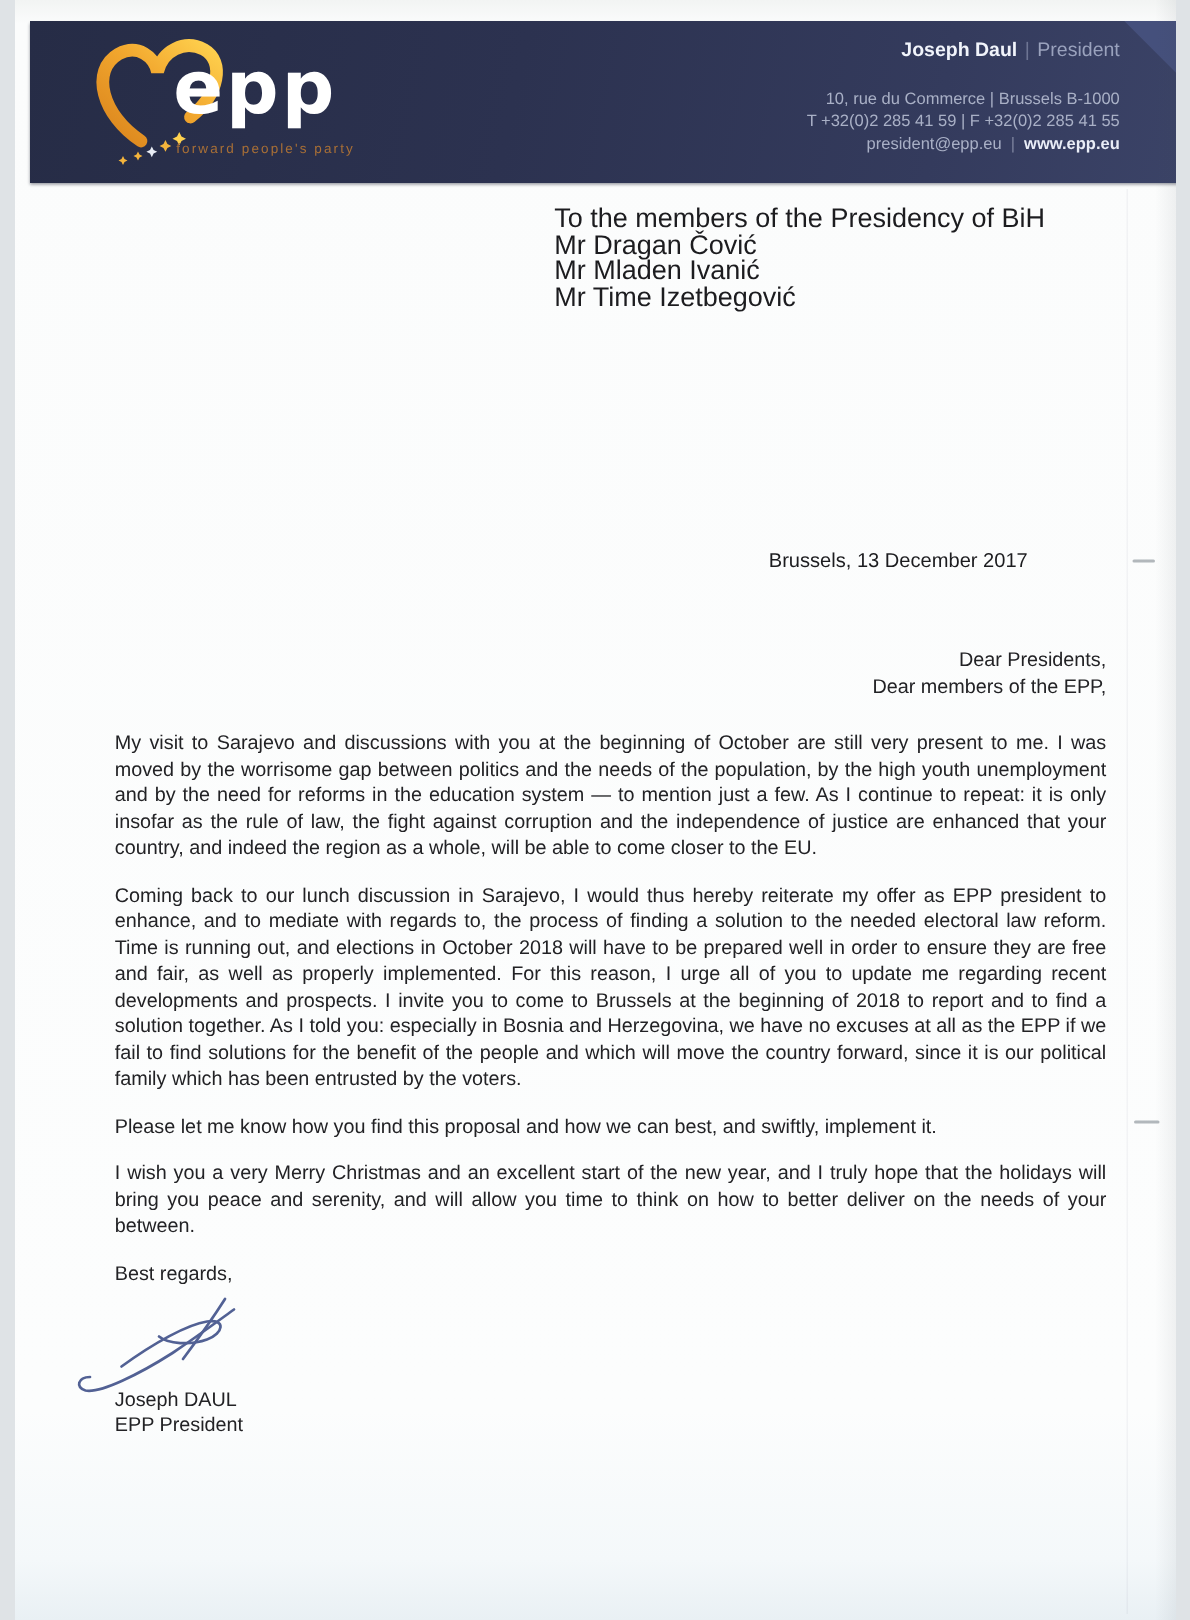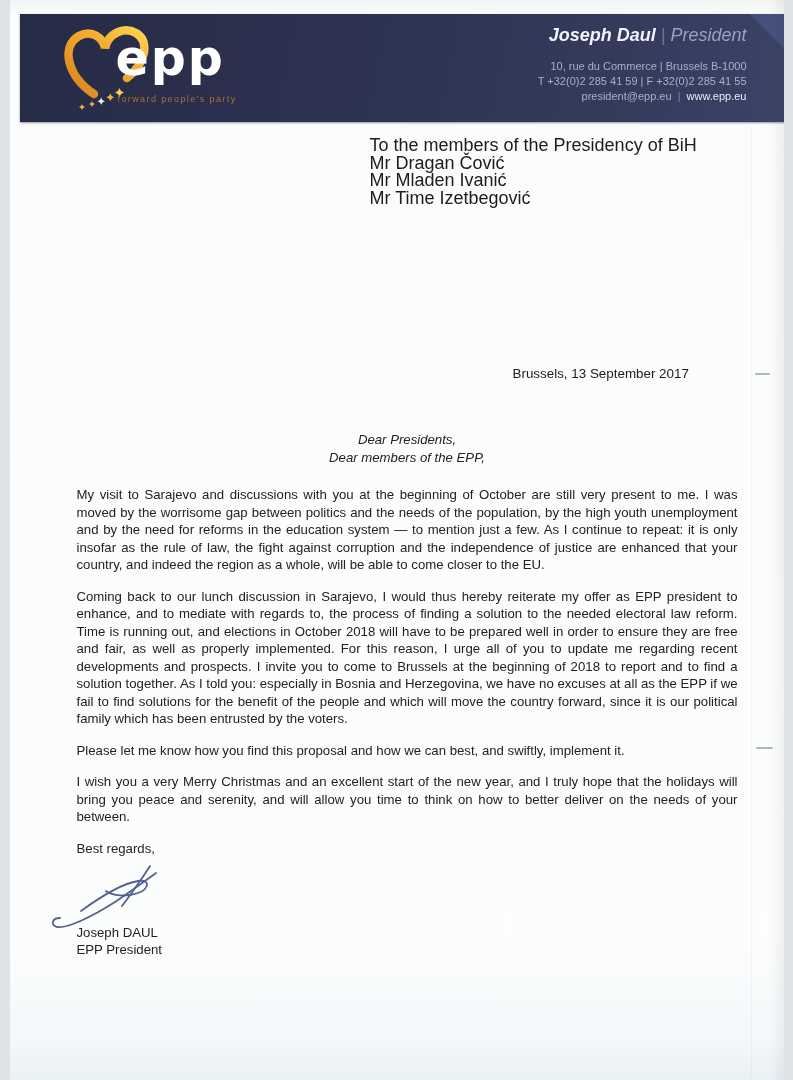--- a/index.html
+++ b/index.html
@@ -14,33 +14,33 @@
   .banner{position:absolute;left:10px;top:14px;width:771px;height:108px;
     background:linear-gradient(102deg,#262c46 0%,#2c3250 42%,#343b5d 78%,#3b4367 100%);
     box-shadow:0 1px 2px rgba(20,25,40,.45);}
   .banner .tri{position:absolute;top:0;right:0;width:50px;height:38px;background:#47527e;opacity:.9;
     clip-path:polygon(100% 0,18% 0,100% 108%);}
   .logo-svg{position:absolute;left:30px;top:6px;width:118px;height:96px;}
   .logo-epp{position:absolute;left:96px;top:20px;font-family:"DejaVu Sans",sans-serif;
     font-size:49px;font-weight:700;color:#fff;letter-spacing:2px;line-height:1;}
   .logo-tagline{position:absolute;left:98px;top:80px;font-size:9px;letter-spacing:1.4px;
     color:#a86f36;white-space:nowrap;}
-  .president-line{position:absolute;top:11px;right:44px;font-size:18px;color:#9aa2bd;white-space:nowrap;font-style:italic;}
+  .president-line{position:absolute;top:11px;right:44px;font-size:13px;color:#9aa2bd;white-space:nowrap;}
   .president-line .b{font-weight:700;color:#f1f4fb;}
   .president-line .sep{opacity:.55;margin:0 5px;}
   .contact{position:absolute;top:45px;right:44px;text-align:right;font-size:11px;
     line-height:15px;color:#a9b0c6;white-space:nowrap;}
-  .contact .web{font-weight:400;color:#e9edf7;}
+  .contact .web{font-weight:700;color:#e9edf7;}
   .contact .sep{opacity:.6;margin:0 3px;}
   
   .recipients{position:absolute;left:360px;top:137px;font-size:18px;line-height:17.6px;color:#1c1c1f;}
   .dateline{position:absolute;left:503px;top:366px;font-size:13.4px;color:#1c1c1f;}
   .letter{position:absolute;left:67px;top:431px;width:661px;font-size:13.2px;line-height:17.5px;
     color:#222225;text-align:justify;}
-  .salutation{text-align:center;font-style:italic;}
+  .salutation{text-align:right;}
   .letter p{margin:14px 0 0 0;}
   .letter p.first{margin-top:20px;}
   .closing{margin-top:14px;text-align:left;}
   .sig-block{margin-top:6px;}
   .sig-svg{display:block;margin-left:-26px;width:132px;height:70px;}
   .sig-name{margin-top:-8px;font-size:13.2px;line-height:16.5px;text-align:left;}
   
   .dash1,.dash2{position:absolute;height:2px;background:#9aa0a6;opacity:.75;border-radius:1px;}
   .dash1{left:745px;top:373px;width:15px;}
   .dash2{left:746px;top:747px;width:17px;}
@@ -92,21 +92,21 @@
     </div>
   </div>
 
   <div class="recipients">
     <div>To the members of the Presidency of BiH</div>
     <div>Mr Dragan Čović</div>
     <div>Mr Mladen Ivanić</div>
     <div>Mr Time Izetbegović</div>
   </div>
 
-  <div class="dateline">Brussels, 13 September 2017</div>
+  <div class="dateline">Brussels, 13 December 2017</div>
 
   <div class="letter">
     <div class="salutation">
       <div>Dear Presidents,</div>
       <div>Dear members of the EPP,</div>
     </div>
     <p class="first">My visit to Sarajevo and discussions with you at the beginning of October are still very present to me. I was moved by the worrisome gap between politics and the needs of the population, by the high youth unemployment and by the need for reforms in the education system — to mention just a few. As I continue to repeat: it is only insofar as the rule of law, the fight against corruption and the independence of justice are enhanced that your country, and indeed the region as a whole, will be able to come closer to the EU.</p>
     <p>Coming back to our lunch discussion in Sarajevo, I would thus hereby reiterate my offer as EPP president to enhance, and to mediate with regards to, the process of finding a solution to the needed electoral law reform. Time is running out, and elections in October 2018 will have to be prepared well in order to ensure they are free and fair, as well as properly implemented. For this reason, I urge all of you to update me regarding recent developments and prospects. I invite you to come to Brussels at the beginning of 2018 to report and to find a solution together. As I told you: especially in Bosnia and Herzegovina, we have no excuses at all as the EPP if we fail to find solutions for the benefit of the people and which will move the country forward, since it is our political family which has been entrusted by the voters.</p>
     <p>Please let me know how you find this proposal and how we can best, and swiftly, implement it.</p>
     <p>I wish you a very Merry Christmas and an excellent start of the new year, and I truly hope that the holidays will bring you peace and serenity, and will allow you time to think on how to better deliver on the needs of your between.</p>

